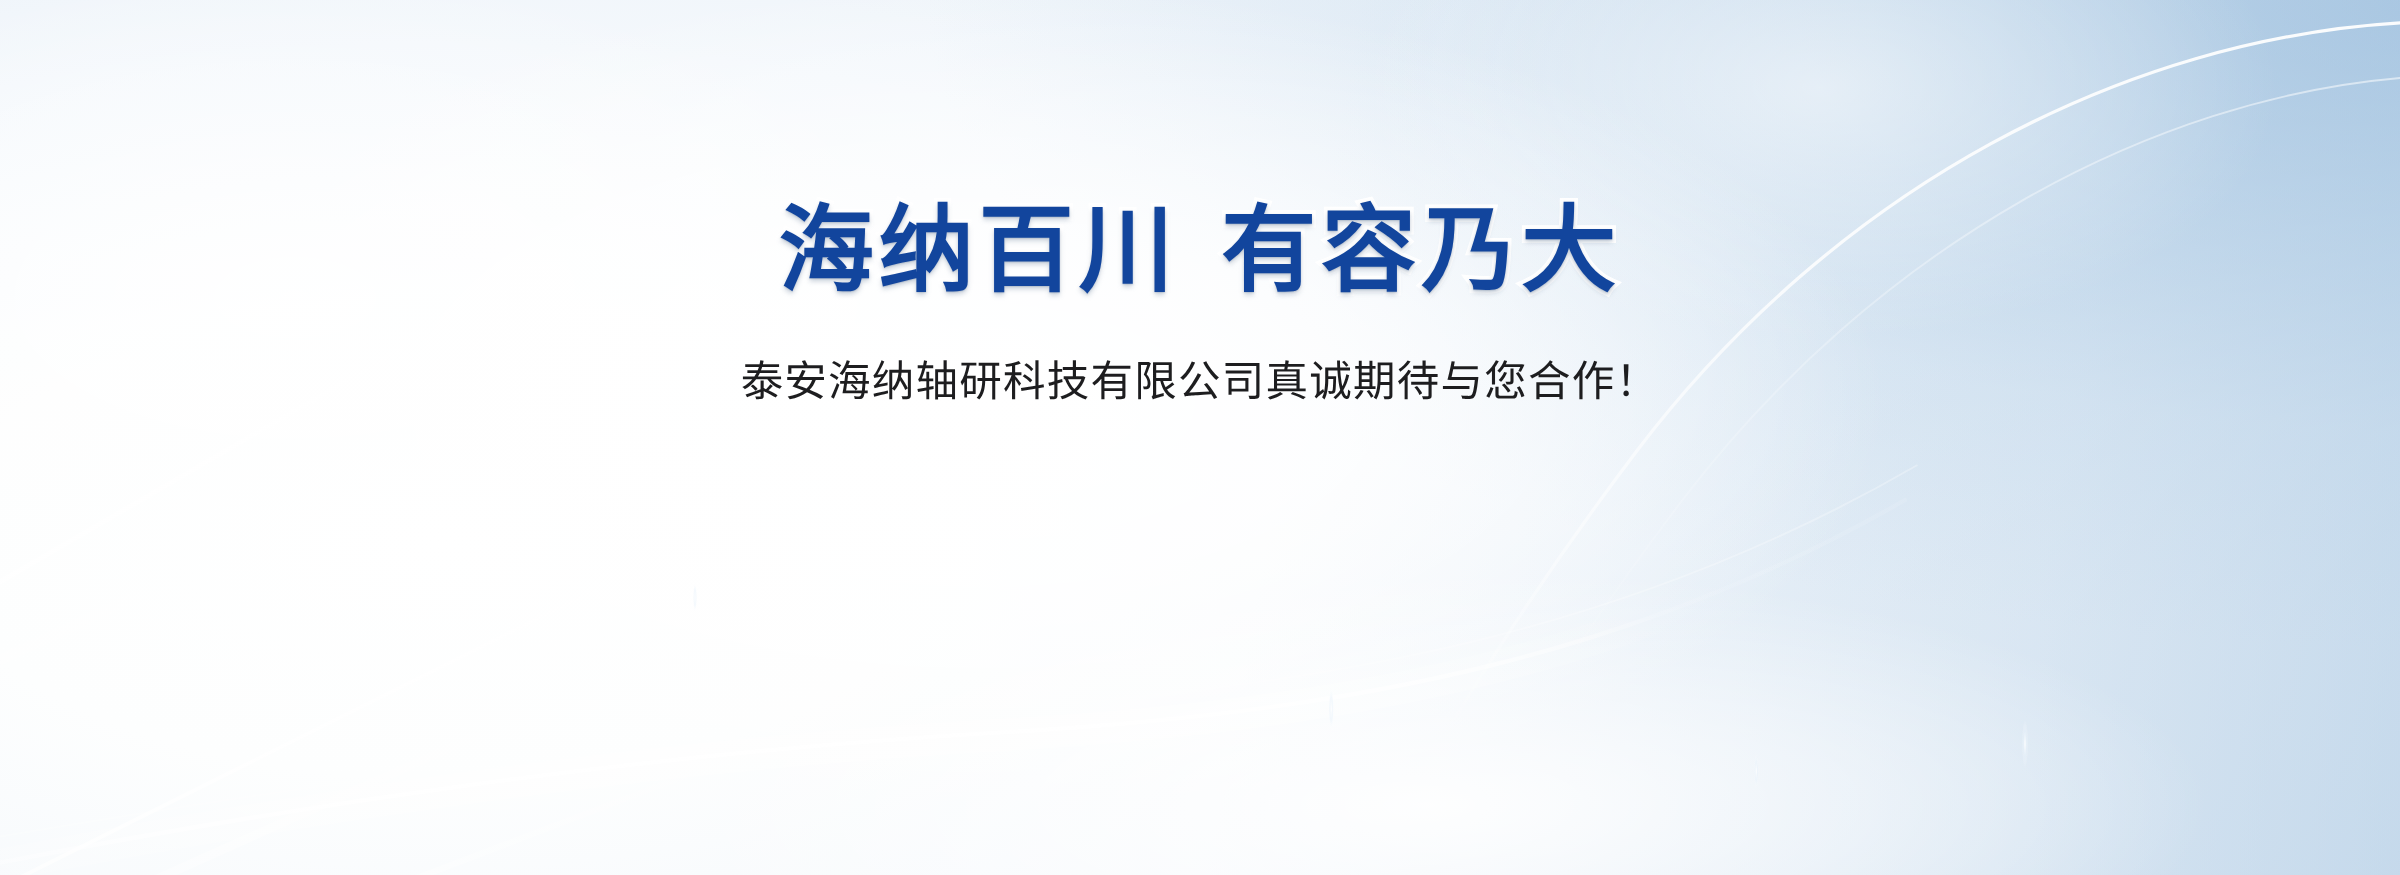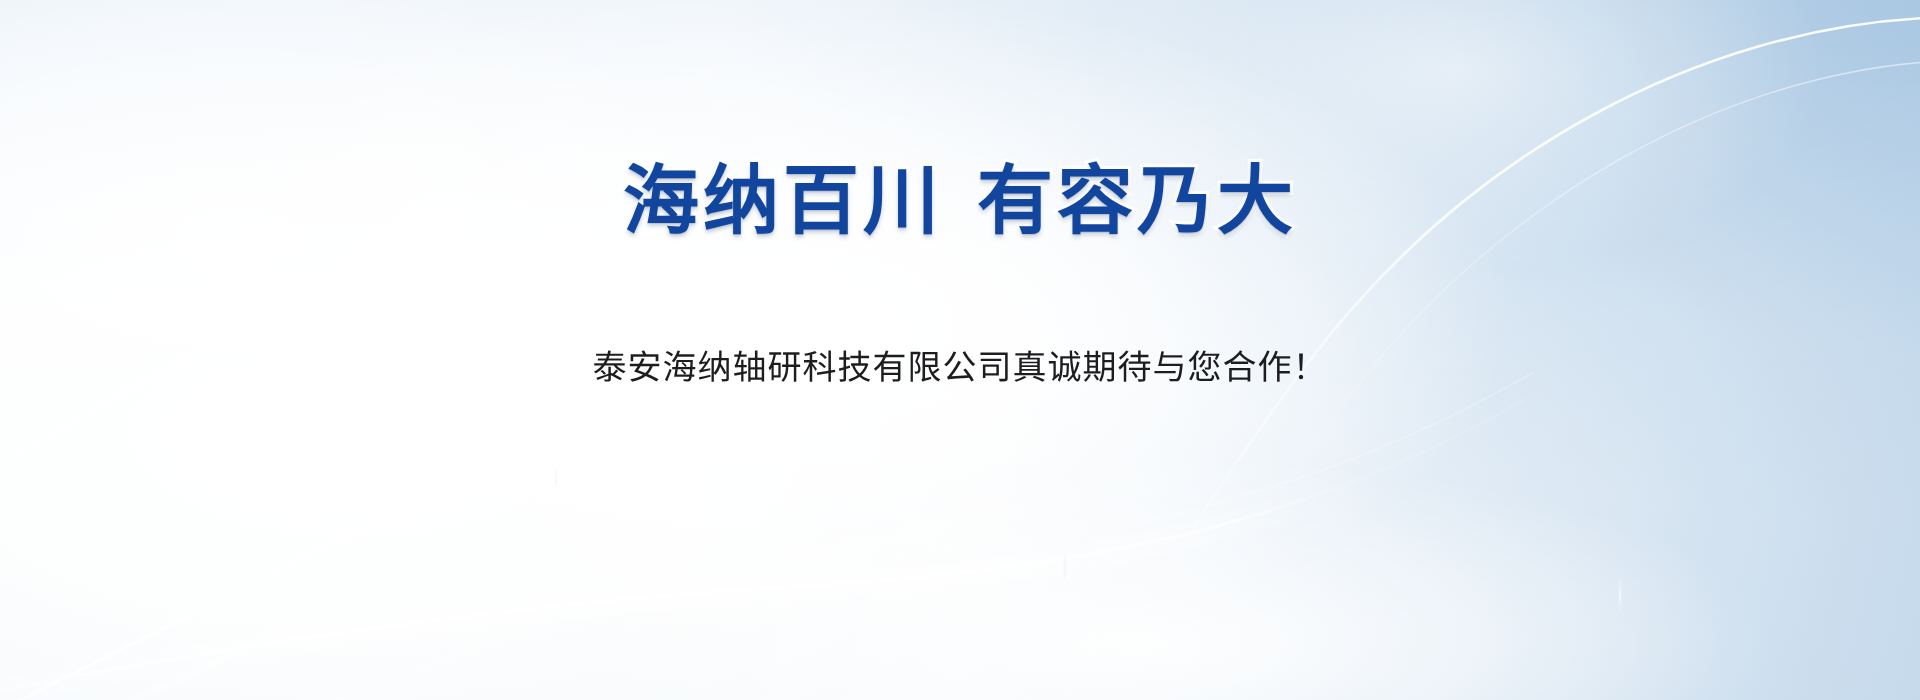--- a/index.html
+++ b/index.html
@@ -110,21 +110,21 @@
       0 3px 4px rgba(120,140,165,0.40),
       0 1px 1px rgba(120,140,165,0.30);
   }
 
   .headline .gap {
     display: inline-block;
     width: 34px;
   }
 
   .subtitle {
-    margin-top: 105px;
+    margin-top: 44px;
     font-size: 34px;
     line-height: 1.2;
     font-weight: 500;
     letter-spacing: 1px;
     color: #1d1d1f;
     white-space: nowrap;
   }
 
   .subtitle-en {
     margin-top: 14px;

